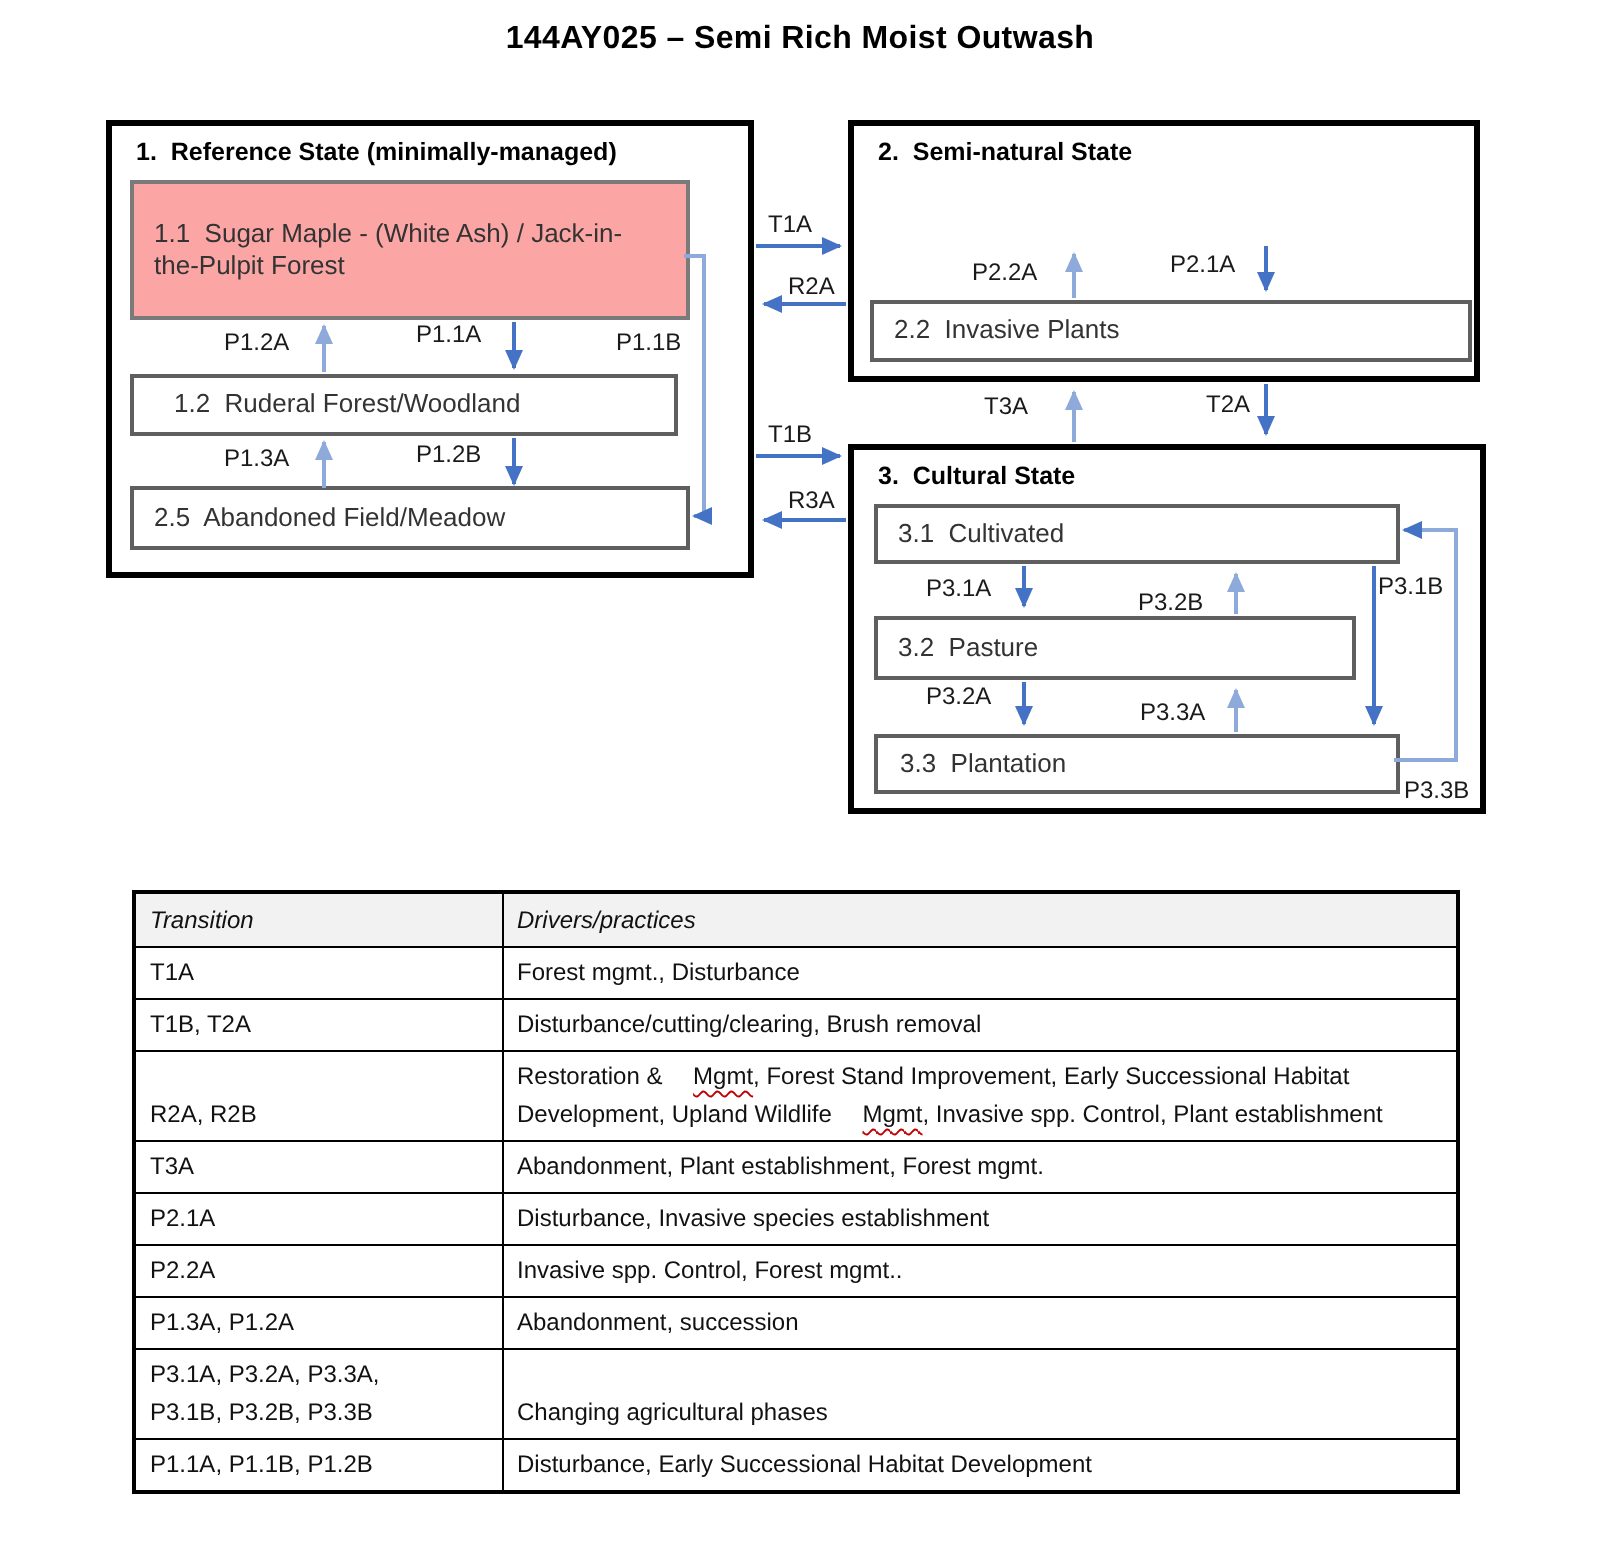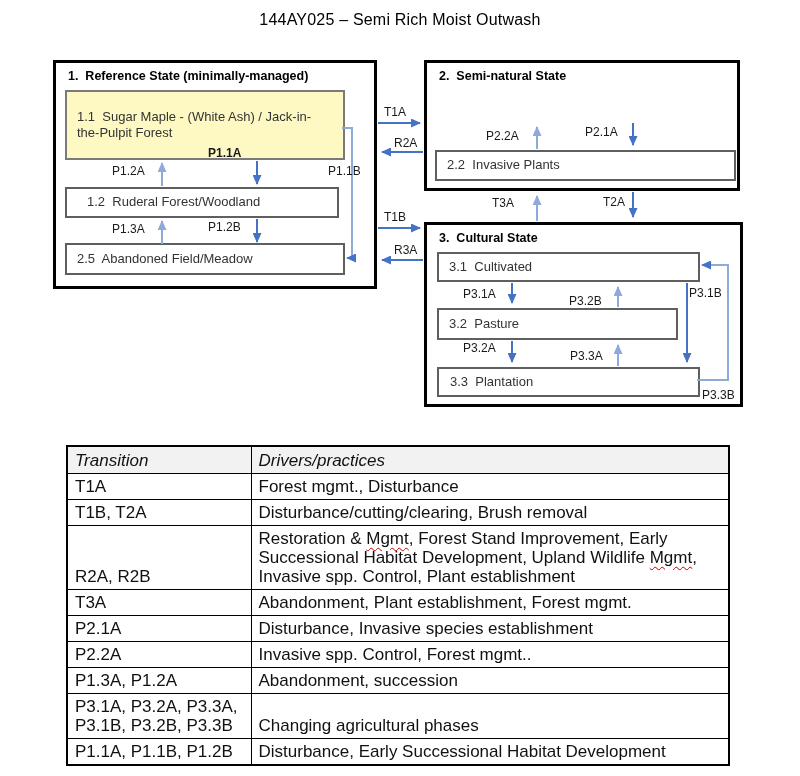--- a/index.html
+++ b/index.html
@@ -8,35 +8,35 @@
     --ink:#1f1f1f;
   }
   *{margin:0;padding:0;box-sizing:border-box;}
   html,body{background:#ffffff;}
   .page{
     position:relative;width:800px;height:776px;background:#fff;overflow:hidden;
     font-family:"Liberation Sans","DejaVu Sans",sans-serif;color:var(--ink);
   }
   .doc-title{
     position:absolute;left:0;top:11px;width:800px;text-align:center;
-    font-size:16px;font-weight:normal;color:#000;letter-spacing:.2px;
+    font-size:16px;font-weight:bold;color:#000;letter-spacing:.2px;
   }
   
   .diagram{position:absolute;left:0;top:0;width:756px;height:432px;}
   .state{position:absolute;border:3px solid #000;background:#fff;}
   .state-title{
     position:absolute;left:12px;top:6px;font-size:12.5px;font-weight:bold;color:#000;
     white-space:pre-wrap;
   }
   .community{
     position:absolute;background:#fff;border:2px solid #5f5f5f;
     display:flex;align-items:center;padding:0 10px;
     font-size:13px;color:#333;white-space:pre-wrap;line-height:1.25;
   }
-  .community.shaded{background:#fef9c3;border-color:#7a7a7a;align-items:center;}
+  .community.shaded{background:#fca5a5;border-color:#7a7a7a;align-items:center;}
   #state1{left:53px;top:60px;width:324px;height:229px;}
   #c11{left:9px;top:27px;width:280px;height:70px;}
   #c12{left:9px;top:124px;width:274px;height:31px;padding-left:20px;}
   #c13{left:9px;top:180px;width:280px;height:32px;}
   #state2{left:424px;top:60px;width:316px;height:131px;}
   #c21{left:8px;top:27px;width:301px;height:32px;}
   #c22{left:8px;top:87px;width:301px;height:31px;}
   #state3{left:424px;top:222px;width:319px;height:185px;text-align:right;}
   #c31{left:10px;top:27px;width:263px;height:30px;}
   #c32{left:10px;top:83px;width:241px;height:32px;}
@@ -46,36 +46,37 @@
   .arrow-light{stroke:var(--arrow-light);stroke-width:2;fill:none;}
   .mk-dark{fill:var(--arrow-dark);}
   .mk-light{fill:var(--arrow-light);}
   .alabel{
     position:absolute;font-size:12px;color:#1a1a1a;white-space:nowrap;line-height:14px;
   }
   
   .ttable{
     position:absolute;left:66px;top:445px;width:664px;
     border-collapse:collapse;table-layout:fixed;
-    font-size:17px;color:#111;
+    font-size:12px;color:#111;
   }
   .ttable th,.ttable td{
     border:1px solid #000;vertical-align:bottom;text-align:left;
     padding:3px 7px 3px 7px;line-height:19px;font-weight:normal;
   }
   .ttable{border:2px solid #000;}
   .ttable thead th{font-style:italic;background:#f2f2f2;height:27px;}
   .col-transition{width:184px;white-space:pre-line;}
   .col-drivers{width:478px;}
   .squiggle{
     text-decoration:underline;
     text-decoration-style:wavy;
     text-decoration-color:#c00000;
     text-decoration-thickness:1px;
     text-underline-offset:3px;
+    margin-left:12px;
   }
 </style>
 </head>
 <body>
 
 <div class="page">
 
   <div class="doc-title">144AY025 – Semi Rich Moist Outwash</div>
 
   <div class="diagram">
@@ -146,22 +147,22 @@
       <path class="arrow-dark" marker-end="url(#mkd)" d="M512,341 L512,362"></path>
       <path class="arrow-light" marker-end="url(#mkl)" d="M618,366 L618,345"></path>
       <path class="arrow-light" marker-end="url(#mkd)" d="M697,380 L728,380 L728,265 L702,265"></path>
     </svg>
 
     <span class="alabel" style="left:384px;top:105px;">T1A</span>
     <span class="alabel" style="left:394px;top:136px;">R2A</span>
     <span class="alabel" style="left:384px;top:210px;">T1B</span>
     <span class="alabel" style="left:394px;top:243px;">R3A</span>
     <span class="alabel" style="left:112px;top:164px;">P1.2A</span>
-    <span class="alabel" style="left:208px;top:146px;font-weight:bold;">P1.1A</span>
-    <span class="alabel" style="left:328px;top:164px;">P1.1B</span>
+    <span class="alabel" style="left:208px;top:160px;">P1.1A</span>
+    <span class="alabel" style="left:308px;top:164px;">P1.1B</span>
     <span class="alabel" style="left:112px;top:222px;">P1.3A</span>
     <span class="alabel" style="left:208px;top:220px;">P1.2B</span>
     <span class="alabel" style="left:486px;top:129px;">P2.2A</span>
     <span class="alabel" style="left:585px;top:125px;">P2.1A</span>
     <span class="alabel" style="left:492px;top:196px;">T3A</span>
     <span class="alabel" style="left:603px;top:195px;">T2A</span>
     <span class="alabel" style="left:463px;top:287px;">P3.1A</span>
     <span class="alabel" style="left:569px;top:294px;">P3.2B</span>
     <span class="alabel" style="left:689px;top:286px;">P3.1B</span>
     <span class="alabel" style="left:463px;top:341px;">P3.2A</span>

